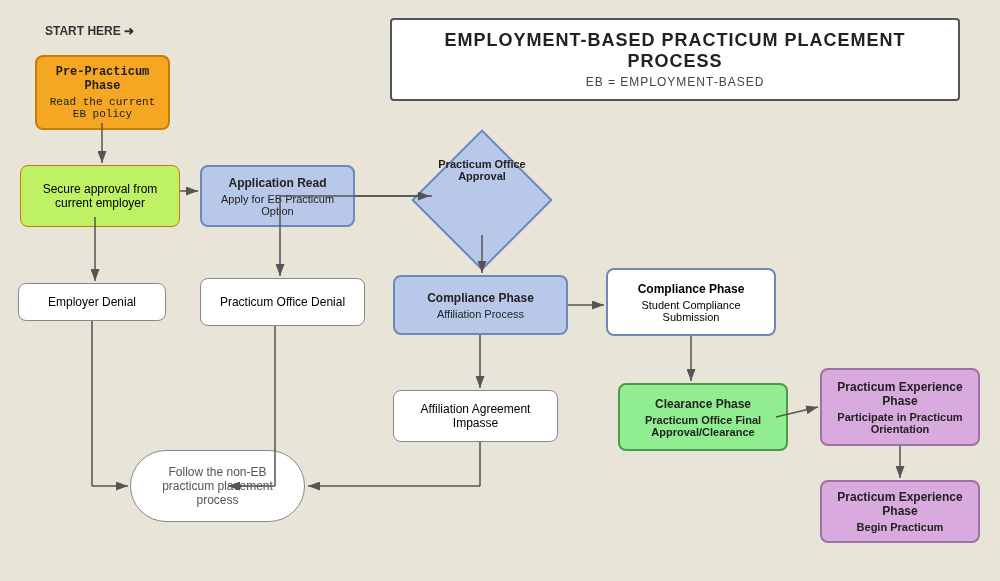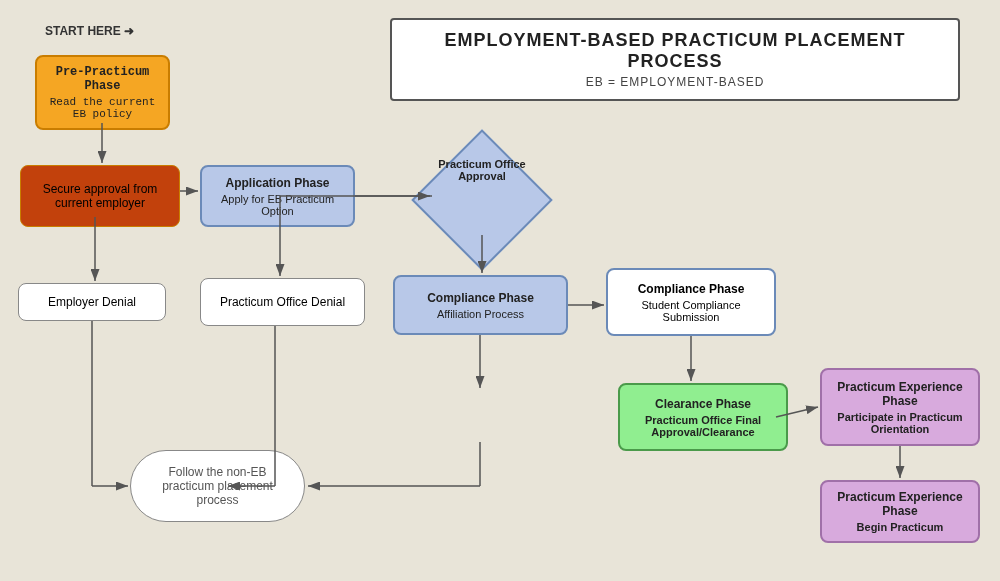--- a/index.html
+++ b/index.html
@@ -153,26 +153,26 @@
 
   <div class="start-here">
     START HERE ➜
   </div>
 
   <div class="node node-orange" style="left:35px; top:55px; width:135px; min-height:68px; flex-direction:column; padding:8px;font-family:Liberation Mono, monospace;">
     <div style="font-weight:bold; font-size:12px;">Pre-Practicum Phase</div>
     <div style="font-size:11px; margin-top:3px;">Read the current EB policy</div>
   </div>
 
-  <div class="node node-rect" style="left:20px; top:165px; width:160px; min-height:52px; background:#c2410c; border-color:#c97d00; border-radius:8px; flex-direction:column; padding:16px; font-size:12px;">
+  <div class="node node-rect" style="left:20px; top:165px; width:160px; min-height:52px; background:#bef264; border-color:#c97d00; border-radius:8px; flex-direction:column; padding:16px; font-size:12px;">
     <div>Secure approval from current employer</div>
   </div>
 
   <div class="node node-blue" style="left:200px; top:165px; width:155px; min-height:62px; flex-direction:column; padding:8px; font-size:12px;">
-    <div style="font-weight:bold;">Application Phase</div>
+    <div style="font-weight:bold;">Application Read</div>
     <div style="font-size:11px; margin-top:3px;">Apply for EB Practicum Option</div>
   </div>
 
   <div class="node-diamond" style="left:432px; top:150px;">
   </div>
   <div class="node-diamond-label" style="left:418px; top:158px; width:128px; height:84px; font-size:11px; font-weight:bold;">
     <span>Practicum Office Approval</span>
   </div>
 
   <div class="node node-rect" style="left:18px; top:283px; width:148px; min-height:38px; padding:8px; font-size:12px;">
@@ -186,20 +186,23 @@
   <div class="node node-blue" style="left:393px; top:275px; width:175px; min-height:60px; flex-direction:column; padding:8px; font-size:12px;">
     <div style="font-weight:bold;">Compliance Phase</div>
     <div style="font-size:11px; margin-top:3px;">Affiliation Process</div>
   </div>
 
   <div class="node node-rect" style="left:606px; top:268px; width:170px; min-height:68px; flex-direction:column; padding:8px; font-size:12px; border-color:#6b8ab8; border-width:2px;">
     <div style="font-weight:bold;">Compliance Phase</div>
     <div style="font-size:11px; margin-top:3px;">Student Compliance Submission</div>
   </div>
 
+  <div class="node node-rect" style="left:393px; top:390px; width:165px; min-height:52px; flex-direction:column; padding:8px; font-size:12px; text-align:center;">
+    <div>Affiliation Agreement Impasse</div>
+  </div>
 
   <div class="node node-green" style="left:606px; top:383px; width:170px; min-height:68px; flex-direction:column; padding:8px; font-size:12px;margin-left:12px;">
     <div style="font-weight:bold;">Clearance Phase</div>
     <div style="font-size:11px; margin-top:3px;">Practicum Office Final Approval/Clearance</div>
   </div>
 
   <div class="node node-pink" style="left:820px; top:368px; width:160px; min-height:78px; flex-direction:column; padding:8px; font-size:12px;">
     <div style="font-weight:bold;">Practicum Experience Phase</div>
     <div style="font-size:11px; margin-top:3px;">Participate in Practicum Orientation</div>
   </div>

